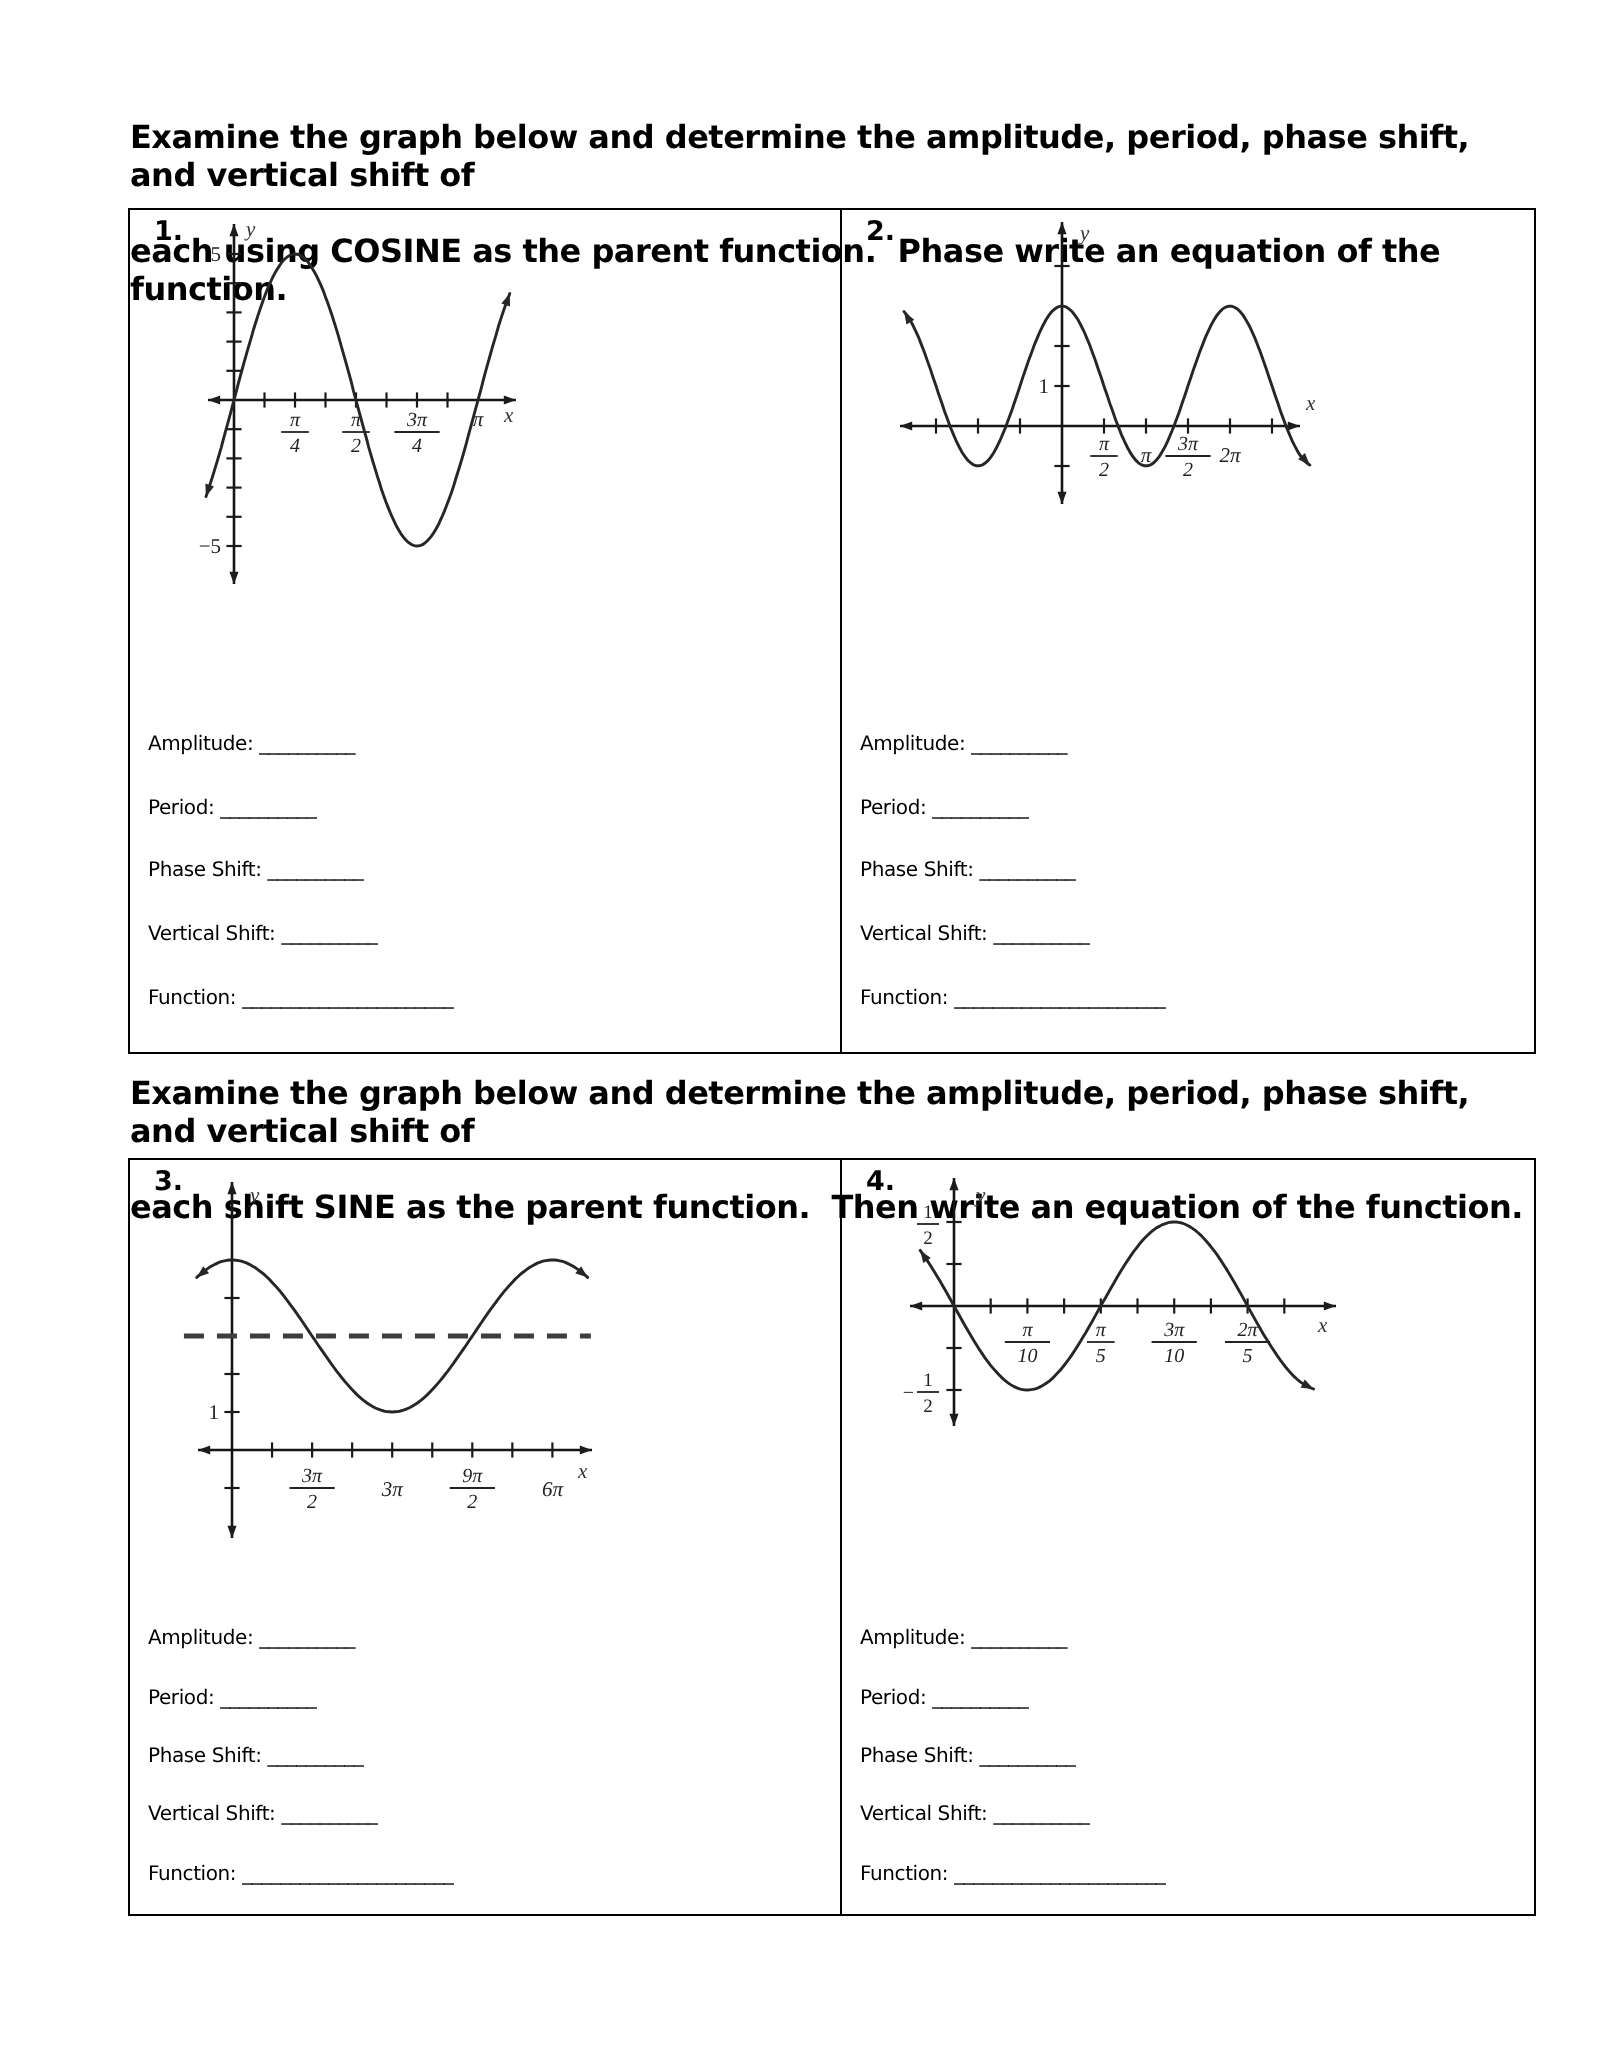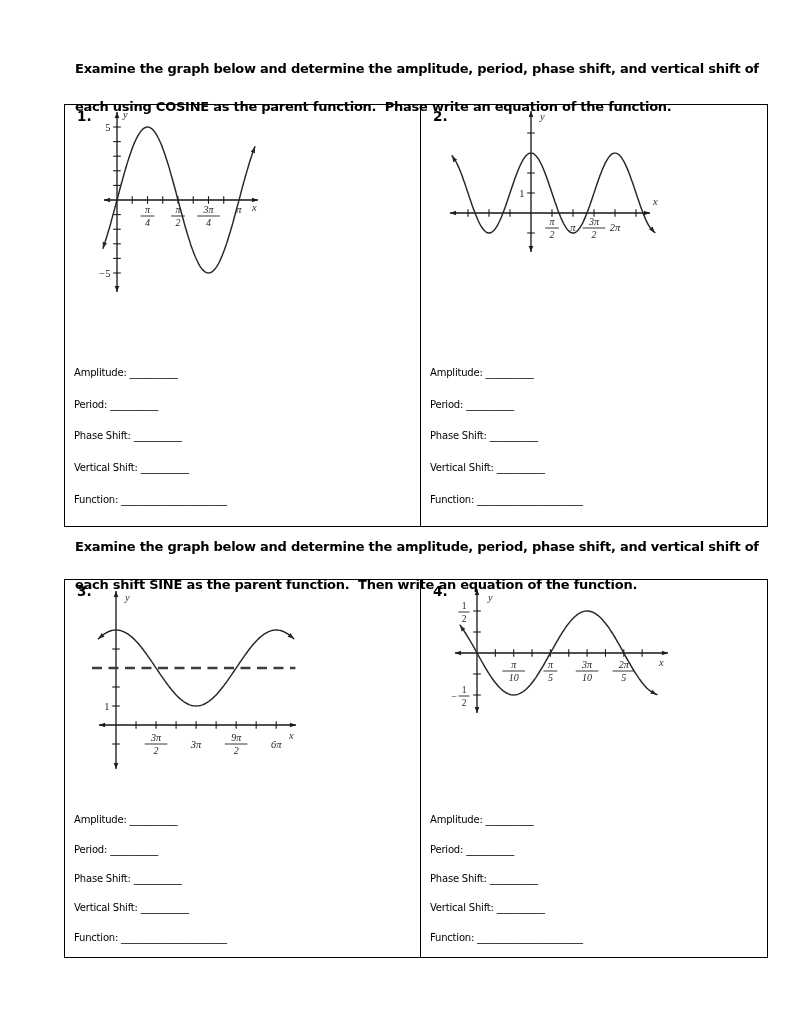--- a/index.html
+++ b/index.html
@@ -1,18 +1,18 @@
 <!DOCTYPE html>
 <html><head>
 <meta charset="utf-8">
 <style>
   html,body{margin:0;padding:0;background:#e8e8e8;}
   .page{position:relative;width:799px;height:1033px;background:#ffffff;margin:0 auto;
         font-family:"DejaVu Sans",sans-serif;color:#000;overflow:hidden;}
-  .instr{position:absolute;left:75px;width:700px;font-weight:bold;font-size:13px;
+  .instr{position:absolute;left:65px;width:700px;font-weight:bold;font-size:16px;
          line-height:19px;letter-spacing:-0.25px;white-space:pre-wrap;}
   #instr1{top:59px;} #instr2{top:537px;}
   .grid{position:absolute;left:64px;width:704px;border:1.6px solid #000;display:flex;box-sizing:border-box;}
   #grid1{top:104px;height:423px;}
   #grid2{top:579px;height:379px;}
   .cell{position:relative;box-sizing:border-box;}
   .c-left{width:356px;border-right:1.6px solid #000;}
   .c-right{flex:1;}
   .pnum{position:absolute;top:3px;left:12px;font-weight:bold;font-size:13.5px;}
   .fields{position:absolute;left:9px;right:6px;}

